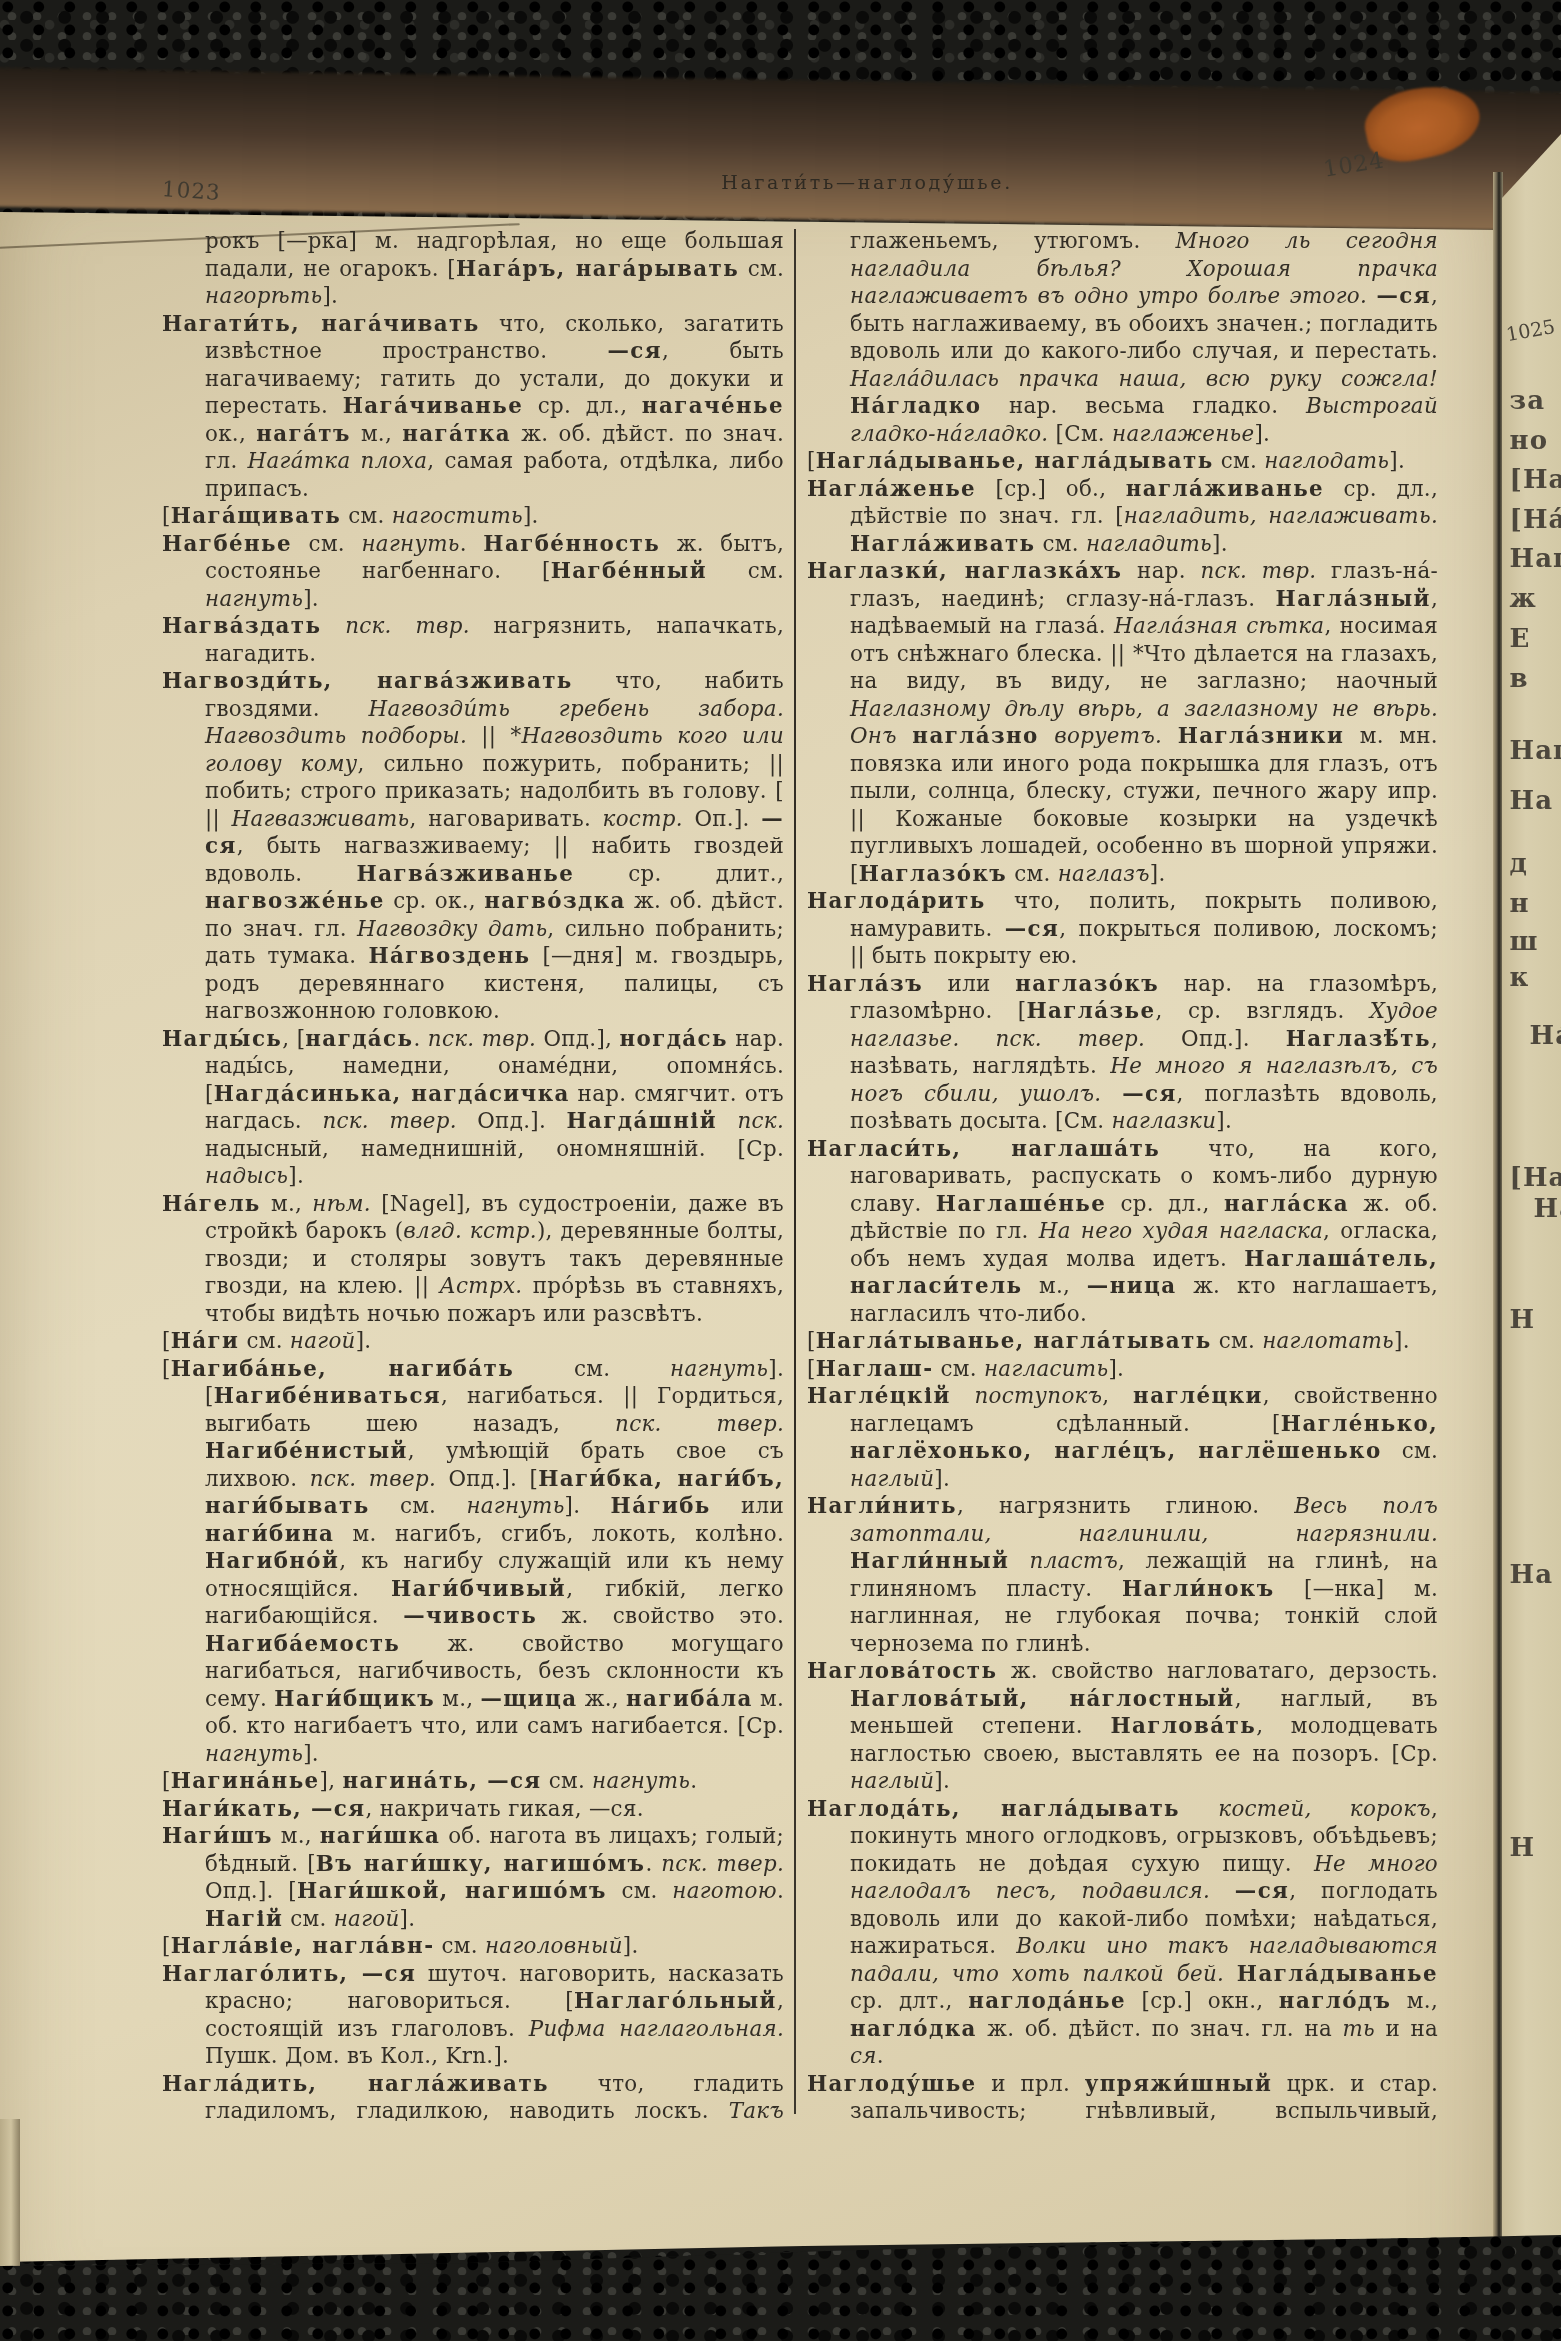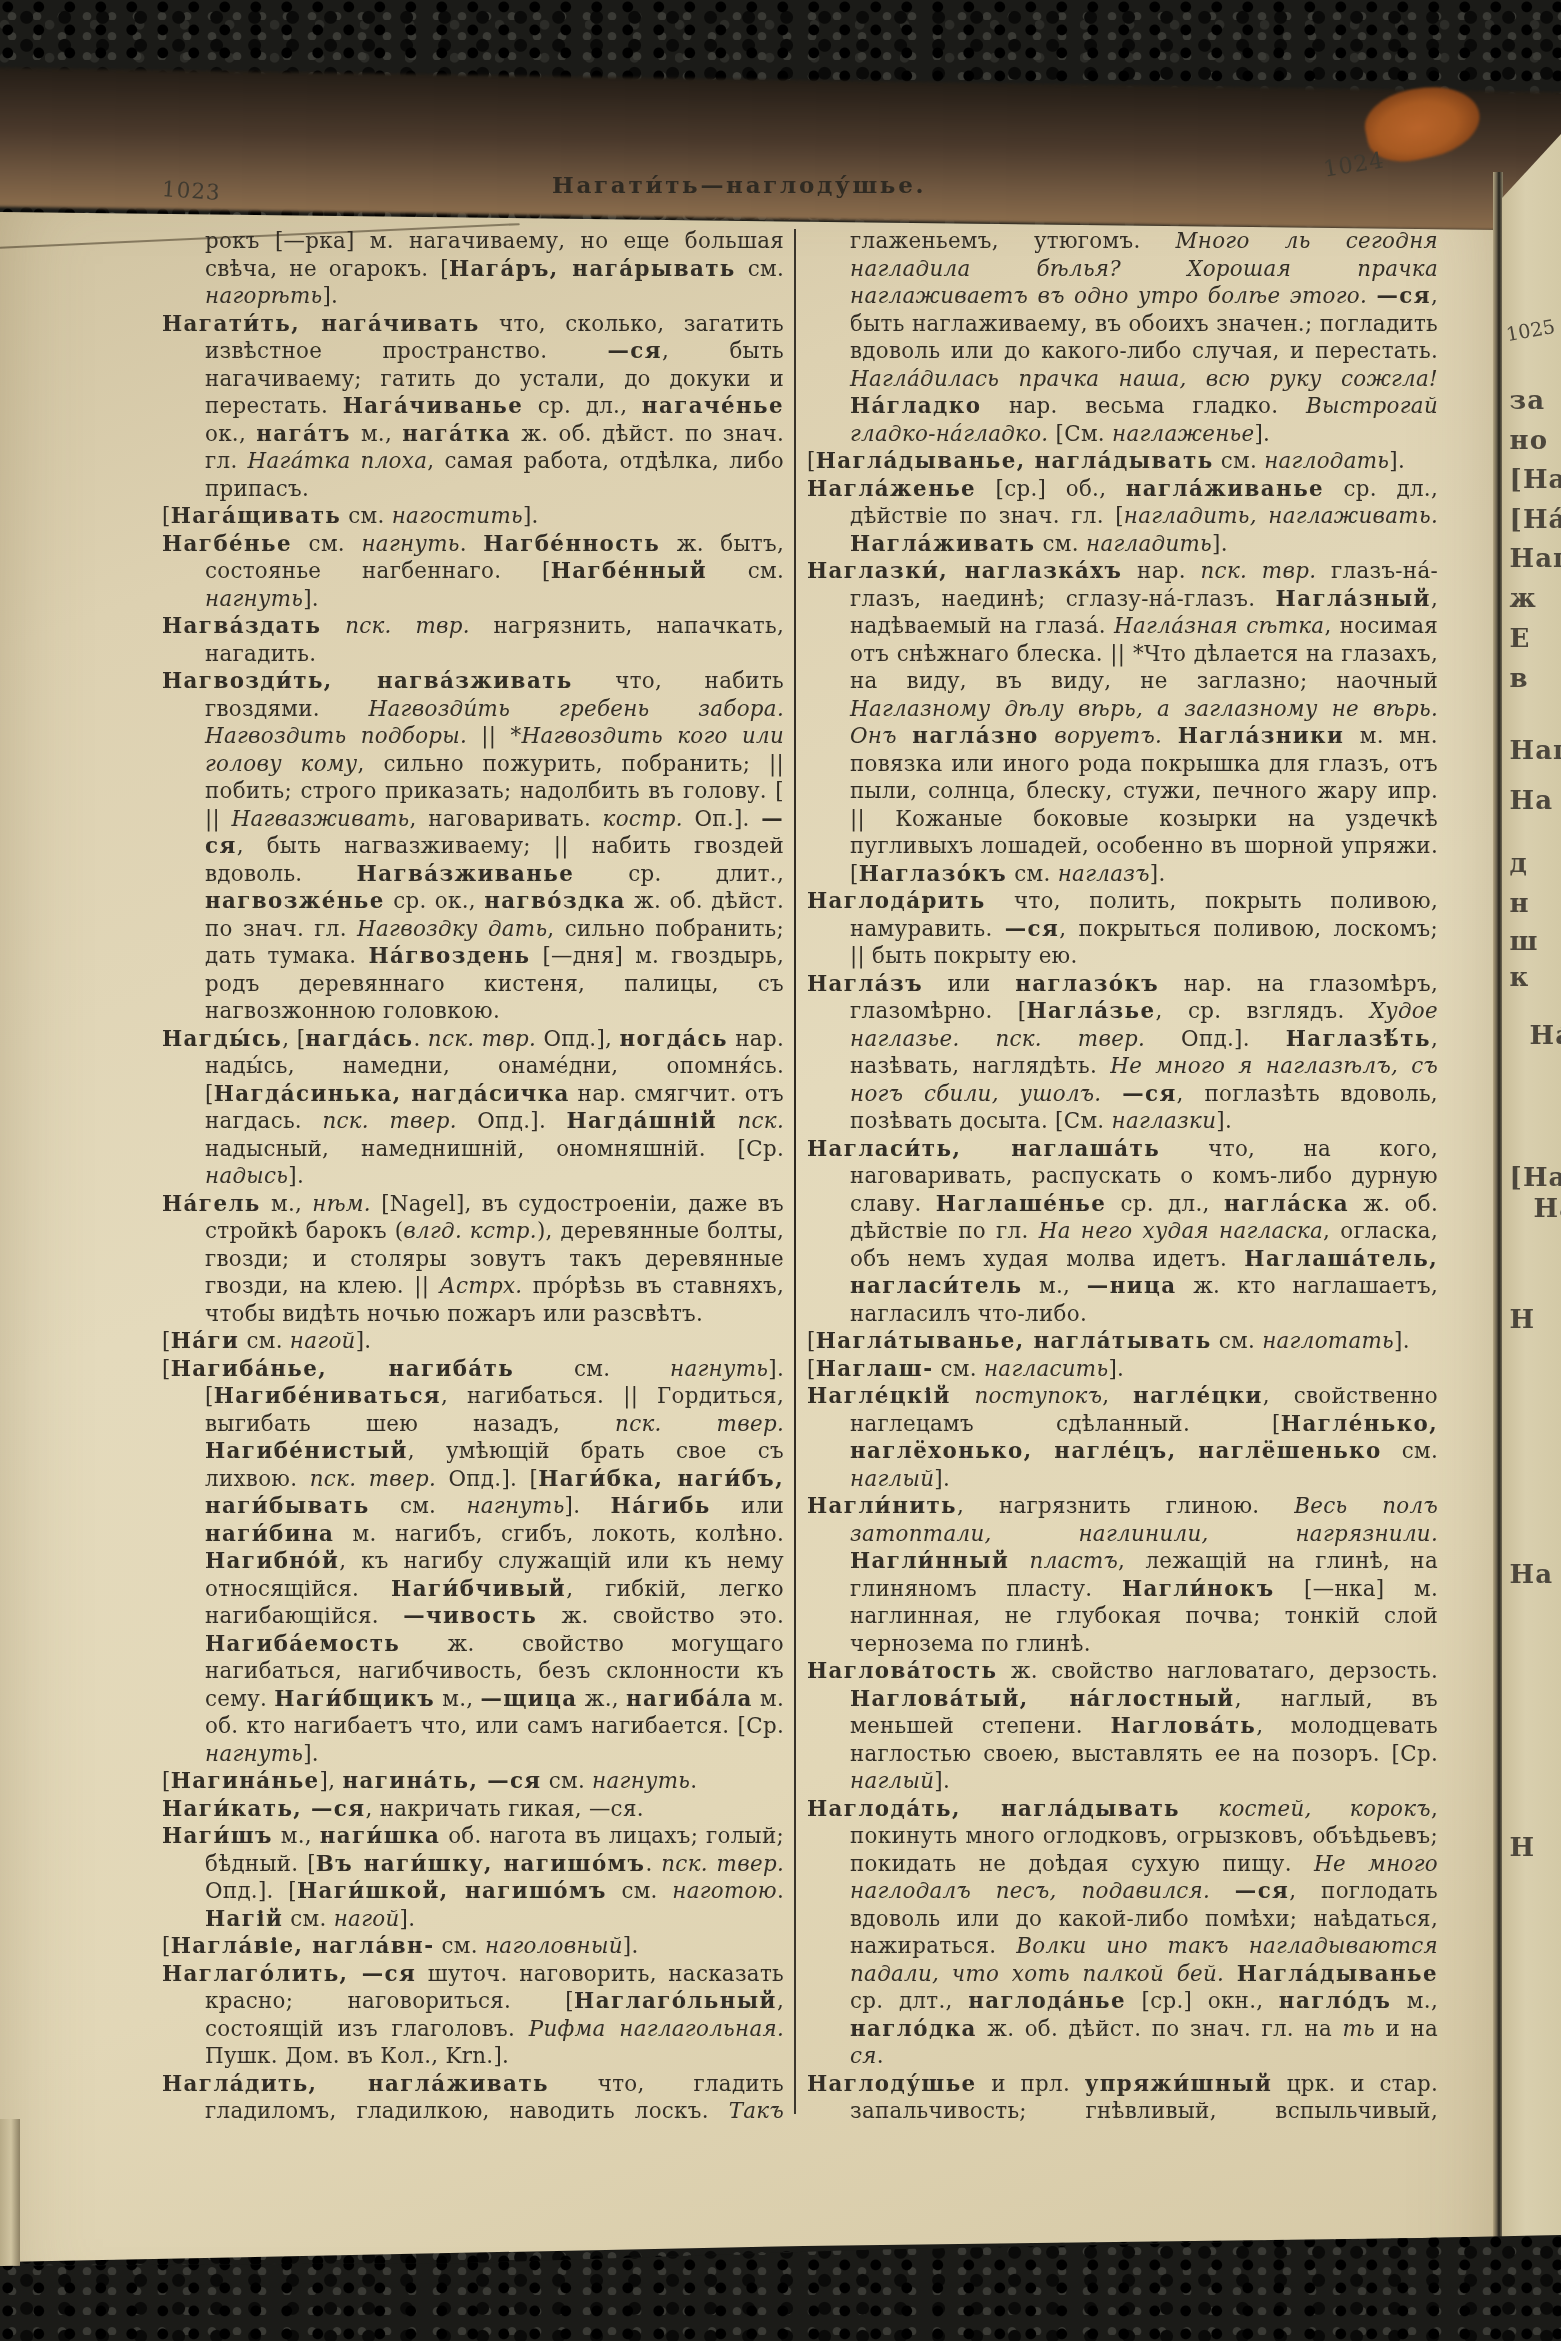--- a/index.html
+++ b/index.html
@@ -42,22 +42,22 @@
     border-radius:1.1px;
   }
   .pnum{
     position:absolute;
     font-size:21.4px;color:#3f3a30;letter-spacing:1.1px;
   }
   .pnum.left{left:162px;top:178px;transform:rotate(4deg);}
   .pnum.right{left:1323px;top:151px;transform:rotate(-9deg);font-size:22.5px;}
   .title{
     position:absolute;left:552px;top:171px;width:461px;
-    text-align:left;
-    font-size:23px;font-weight:bold;letter-spacing:2.7px;color:#2f2a22;
+    text-align:right;
+    font-size:19px;font-weight:normal;letter-spacing:2.7px;color:#2f2a22;
   }
   .col{
     position:absolute;top:227px;height:1898px;overflow:hidden;
     font-size:21.4px;line-height:27.5px;
     letter-spacing:0.3px;
     color:#332e26;
     text-align:justify;
   }
   .col-left{left:162px;width:622px;}
   .col-right{left:807px;width:631px;}
@@ -111,21 +111,21 @@
 <div class="orange-blob"></div>
 
 <div class="paper"></div>
 <div class="shadow-line"></div>
 
 <div class="pnum left">1023</div>
 <div class="title">Нагати́ть—наглоду́шье.</div>
 <div class="pnum right">1024</div>
 
 <div class="col col-left">
-    <p class="entry cont"><span class="r-n">рокъ [—рка] м. нагачиваему, но еще большая свѣча, не огарокъ. [</span><span class="r-b">Нага́ръ, нага́рывать</span><span class="r-n"> см. </span><span class="r-i">нагорѣть</span><span class="r-n">].</span></p>
+    <p class="entry cont"><span class="r-n">рокъ [—рка] м. надгорѣлая, но еще большая падали, не огарокъ. [</span><span class="r-b">Нага́ръ, нага́рывать</span><span class="r-n"> см. </span><span class="r-i">нагорѣть</span><span class="r-n">].</span></p>
     <p class="entry"><span class="r-b">Нагати́ть, нага́чивать</span><span class="r-n"> что, сколько, загатить извѣстное пространство. </span><span class="r-b">—ся</span><span class="r-n">, быть нагачиваему; гатить до устали, до докуки и перестать. </span><span class="r-b">Нага́чиванье</span><span class="r-n"> ср. дл., </span><span class="r-b">нагаче́нье</span><span class="r-n"> ок., </span><span class="r-b">нага́тъ</span><span class="r-n"> м., </span><span class="r-b">нага́тка</span><span class="r-n"> ж. об. дѣйст. по знач. гл. </span><span class="r-i">Нага́тка плоха</span><span class="r-n">, самая работа, отдѣлка, либо припасъ.</span></p>
     <p class="entry"><span class="r-n">[</span><span class="r-b">Нага́щивать</span><span class="r-n"> см. </span><span class="r-i">нагостить</span><span class="r-n">].</span></p>
     <p class="entry"><span class="r-b">Нагбе́нье</span><span class="r-n"> см. </span><span class="r-i">нагнуть</span><span class="r-n">. </span><span class="r-b">Нагбе́нность</span><span class="r-n"> ж. бытъ, состоянье нагбеннаго. [</span><span class="r-b">Нагбе́нный</span><span class="r-n"> см. </span><span class="r-i">нагнуть</span><span class="r-n">].</span></p>
     <p class="entry"><span class="r-b">Нагва́здать</span><span class="r-n"> </span><span class="r-i">пск. твр.</span><span class="r-n"> нагрязнить, напачкать, нагадить.</span></p>
     <p class="entry"><span class="r-b">Нагвозди́ть, нагва́зживать</span><span class="r-n"> что, набить гвоздями. </span><span class="r-i">Нагвозди́ть гребень забора. Нагвоздить подборы.</span><span class="r-n"> || *</span><span class="r-i">Нагвоздить кого или голову кому</span><span class="r-n">, сильно пожурить, побранить; || побить; строго приказать; надолбить въ голову. [ || </span><span class="r-i">Нагвазживать</span><span class="r-n">, наговаривать. </span><span class="r-i">костр.</span><span class="r-n"> Оп.]. </span><span class="r-b">—ся</span><span class="r-n">, быть нагвазживаему; || набить гвоздей вдоволь. </span><span class="r-b">Нагва́зживанье</span><span class="r-n"> ср. длит., </span><span class="r-b">нагвозже́нье</span><span class="r-n"> ср. ок., </span><span class="r-b">нагво́здка</span><span class="r-n"> ж. об. дѣйст. по знач. гл. </span><span class="r-i">Нагвоздку дать</span><span class="r-n">, сильно побранить; дать тумака. </span><span class="r-b">На́гвоздень</span><span class="r-n"> [—дня] м. гвоздырь, родъ деревяннаго кистеня, палицы, съ нагвозжонною головкою.</span></p>
     <p class="entry"><span class="r-b">Нагды́сь</span><span class="r-n">, [</span><span class="r-b">нагда́сь</span><span class="r-n">. </span><span class="r-i">пск. твр.</span><span class="r-n"> Опд.], </span><span class="r-b">ногда́сь</span><span class="r-n"> нар. нады́сь, намедни, онаме́дни, опомня́сь. [</span><span class="r-b">Нагда́синька, нагда́сичка</span><span class="r-n"> нар. смягчит. отъ нагдась. </span><span class="r-i">пск. твер.</span><span class="r-n"> Опд.]. </span><span class="r-b">Нагда́шній</span><span class="r-n"> </span><span class="r-i">пск.</span><span class="r-n"> надысный, намеднишній, ономняшній. [Ср. </span><span class="r-i">надысь</span><span class="r-n">].</span></p>
     <p class="entry"><span class="r-b">На́гель</span><span class="r-n"> м., </span><span class="r-i">нѣм.</span><span class="r-n"> [Nagel], въ судостроеніи, даже въ стройкѣ барокъ (</span><span class="r-i">влгд. кстр.</span><span class="r-n">), деревянные болты, гвозди; и столяры зовутъ такъ деревянные гвозди, на клею. || </span><span class="r-i">Астрх.</span><span class="r-n"> про́рѣзь въ ставняхъ, чтобы видѣть ночью пожаръ или разсвѣтъ.</span></p>
     <p class="entry"><span class="r-n">[</span><span class="r-b">На́ги</span><span class="r-n"> см. </span><span class="r-i">нагой</span><span class="r-n">].</span></p>
     <p class="entry"><span class="r-n">[</span><span class="r-b">Нагиба́нье, нагиба́ть</span><span class="r-n"> см. </span><span class="r-i">нагнуть</span><span class="r-n">]. [</span><span class="r-b">Нагибе́ниваться</span><span class="r-n">, нагибаться. || Гордиться, выгибать шею назадъ, </span><span class="r-i">пск. твер.</span><span class="r-n"> </span><span class="r-b">Нагибе́нистый</span><span class="r-n">, умѣющій брать свое съ лихвою. </span><span class="r-i">пск. твер.</span><span class="r-n"> Опд.]. [</span><span class="r-b">Наги́бка, наги́бъ, наги́бывать</span><span class="r-n"> см. </span><span class="r-i">нагнуть</span><span class="r-n">]. </span><span class="r-b">На́гибь</span><span class="r-n"> или </span><span class="r-b">наги́бина</span><span class="r-n"> м. нагибъ, сгибъ, локоть, колѣно. </span><span class="r-b">Нагибно́й</span><span class="r-n">, къ нагибу служащій или къ нему относящійся. </span><span class="r-b">Наги́бчивый</span><span class="r-n">, гибкій, легко нагибающійся. </span><span class="r-b">—чивость</span><span class="r-n"> ж. свойство это. </span><span class="r-b">Нагиба́емость</span><span class="r-n"> ж. свойство могущаго нагибаться, нагибчивость, безъ склонности къ сему. </span><span class="r-b">Наги́бщикъ</span><span class="r-n"> м., </span><span class="r-b">—щица</span><span class="r-n"> ж., </span><span class="r-b">нагиба́ла</span><span class="r-n"> м. об. кто нагибаетъ что, или самъ нагибается. [Ср. </span><span class="r-i">нагнуть</span><span class="r-n">].</span></p>
     <p class="entry"><span class="r-n">[</span><span class="r-b">Нагина́нье</span><span class="r-n">], </span><span class="r-b">нагина́ть, —ся</span><span class="r-n"> см. </span><span class="r-i">нагнуть</span><span class="r-n">.</span></p>

